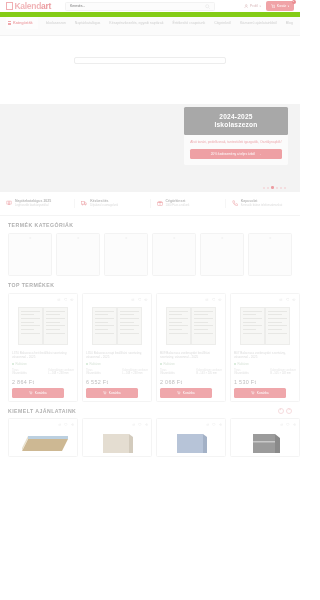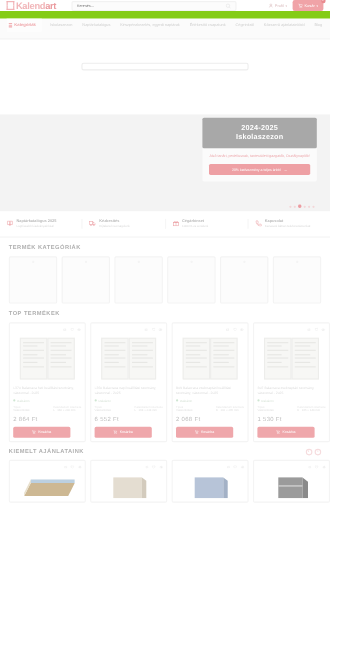--- a/index.html
+++ b/index.html
@@ -9,21 +9,21 @@
     background:#ffffff;
     color:#6d6d6d;
     font-size:4px;
     -webkit-font-smoothing:antialiased;
   }
   .page { width:300px; height:600px; position:relative; background:#fff; }
 
   
   .topbar {
     height:17px; background:#ffffff; display:flex; align-items:center;
-    padding:0 6px; gap:6px; border-bottom:7px solid #84cc16;
+    padding:0 6px; gap:6px; border-bottom:5px solid #84cc16;
   }
   .logo { display:flex; align-items:center; gap:1.5px; }
   .logo-mark {
     width:7px; height:8px; position:relative; flex:none;
   }
   .logo-mark:before, .logo-mark:after{
     content:""; position:absolute; left:0; right:0; height:3px;
     border:0.8px solid #f0aeb2;
   }
   .logo-mark:before{ top:0; border-bottom:none; }

